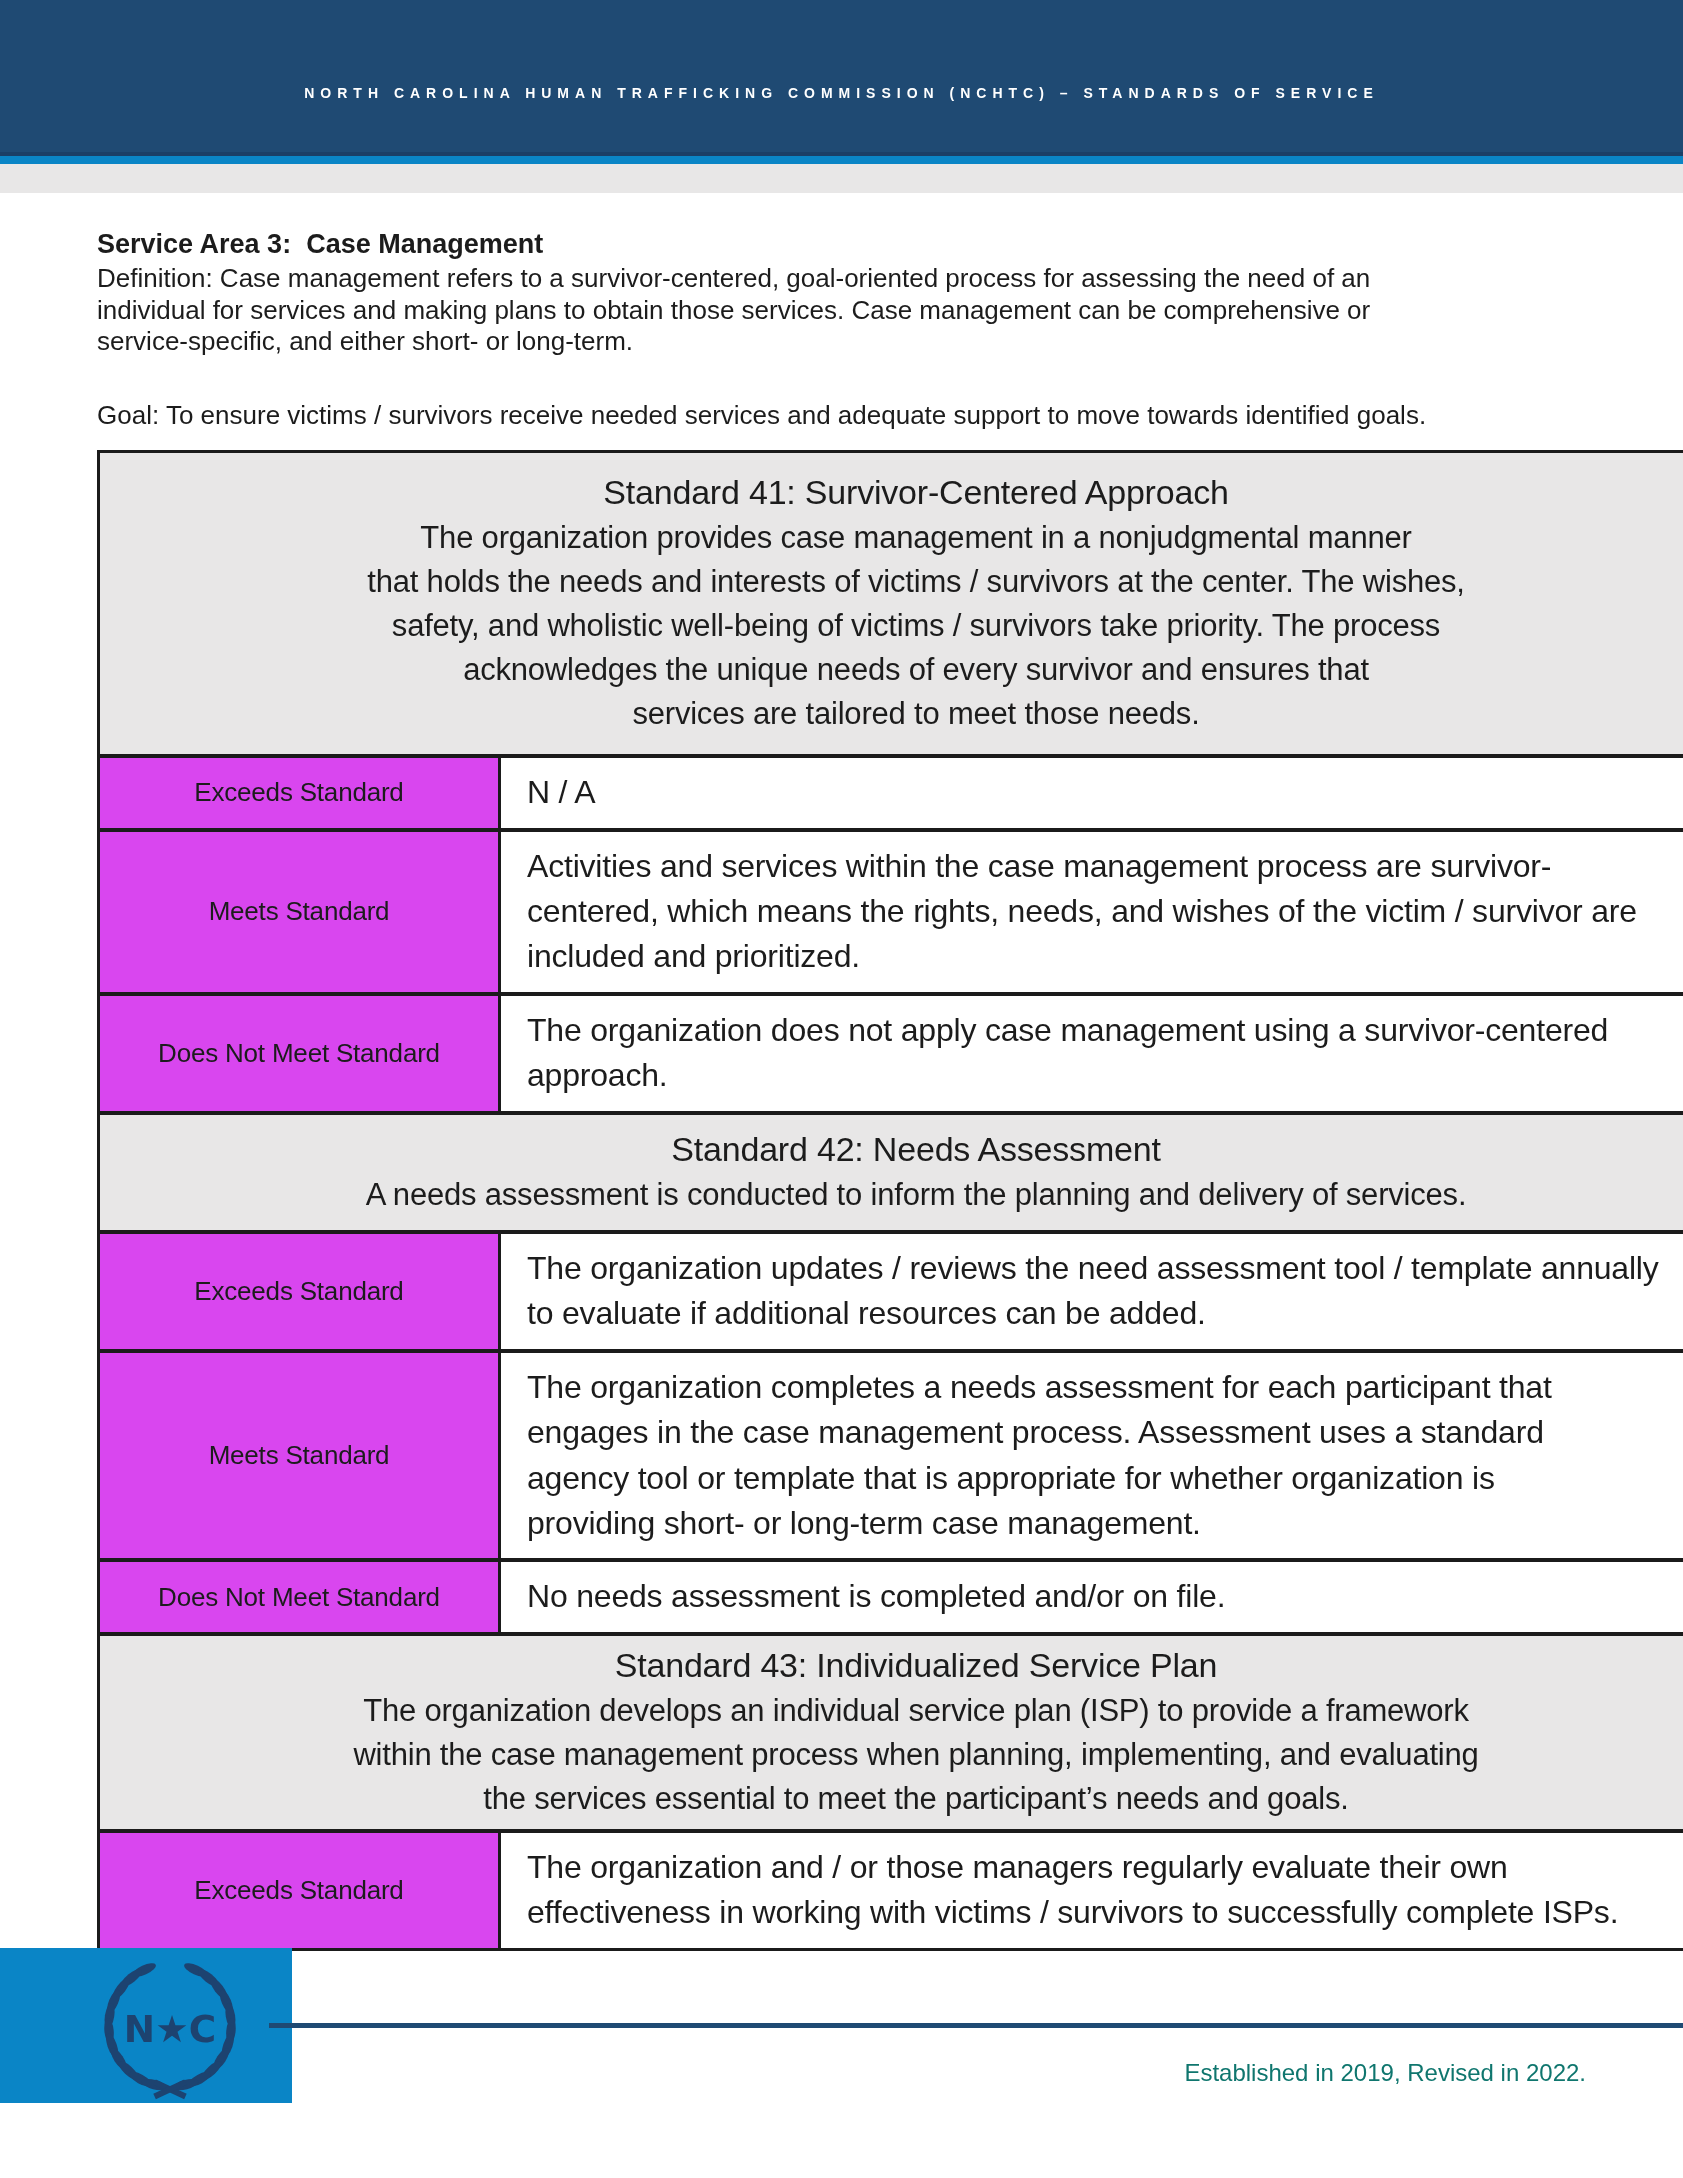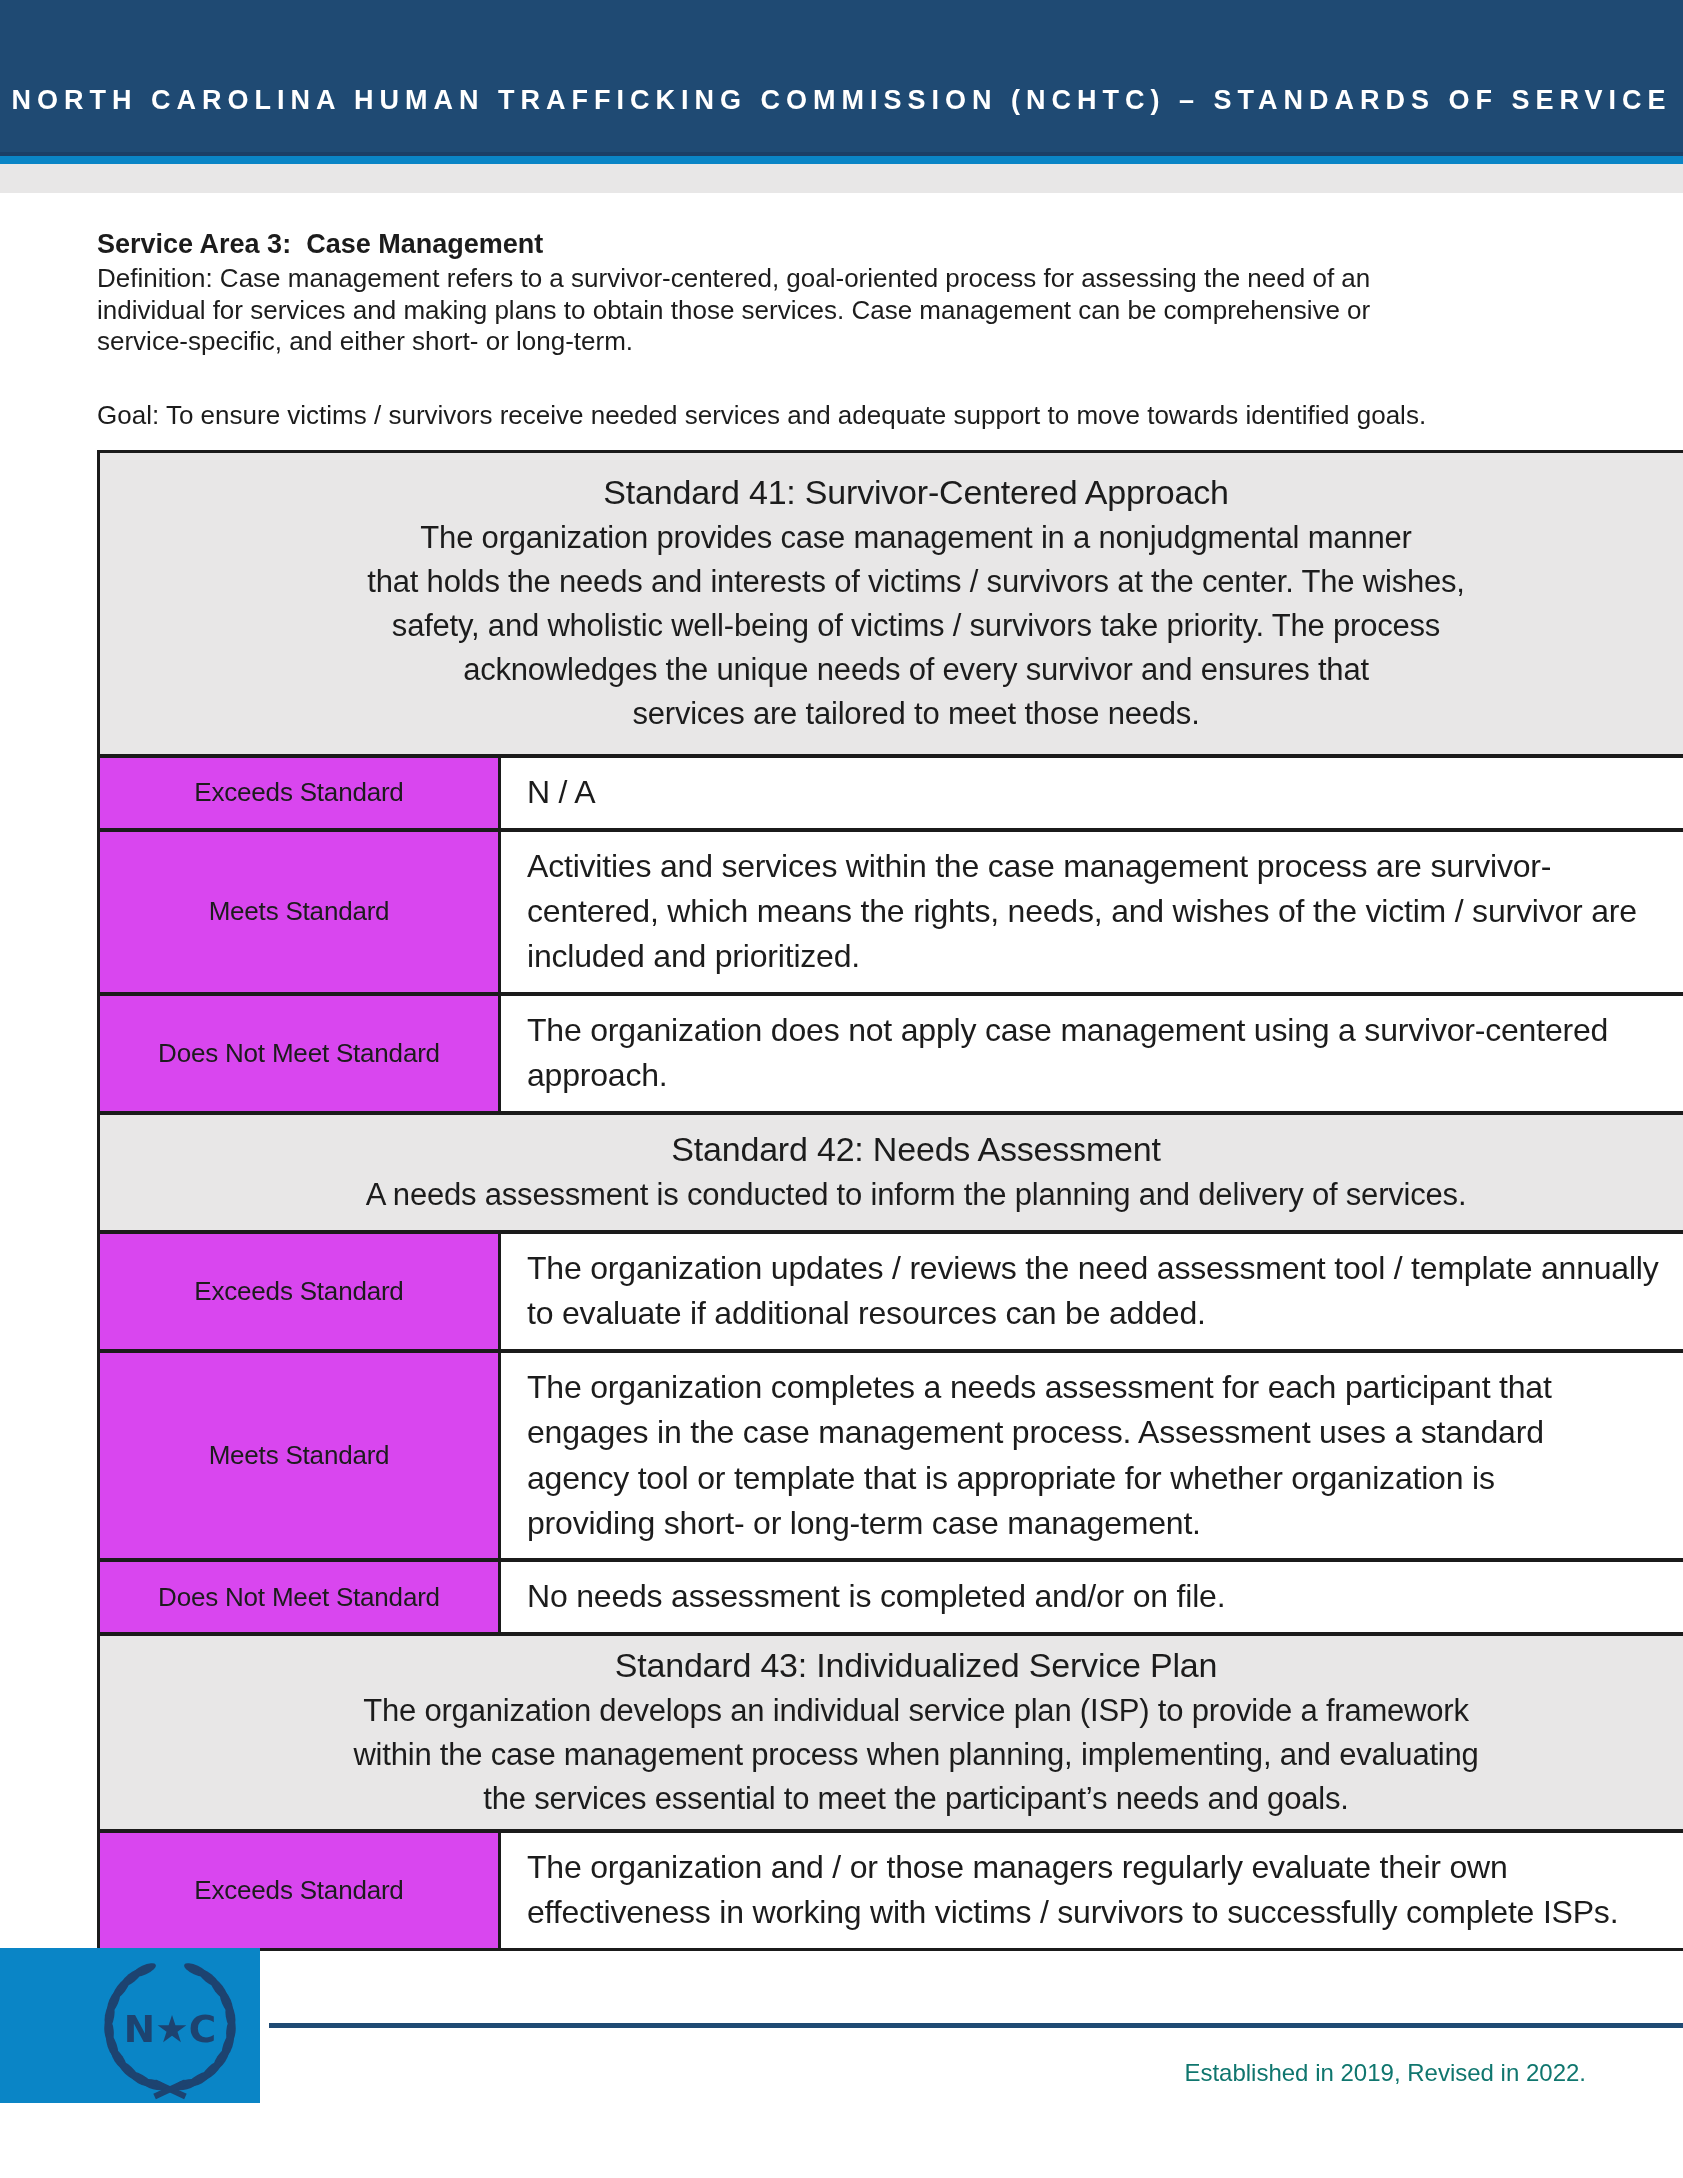--- a/index.html
+++ b/index.html
@@ -14,21 +14,21 @@
   
   .topbar{
     position:absolute;left:0;top:0;width:1683px;height:152px;
     background:#1F4A73;
     border-bottom:4px solid #1B3F66;
   }
   .topbar-title{
     position:absolute;left:0;top:85px;width:100%;
     text-align:center;
     color:#ffffff;
-    font-size:27px;font-weight:bold;
+    font-size:14px;font-weight:bold;
     letter-spacing:6px;
     white-space:nowrap;
   }
   .strip-blue{position:absolute;left:0;top:156px;width:1683px;height:8px;background:#0A85C6;}
   .strip-gray{position:absolute;left:0;top:164px;width:1683px;height:29px;background:#E8E7E7;}
 
   
   .content{position:absolute;left:97px;top:193px;width:1638px;}
   .service-area{
     margin:35px 0 0 0;
@@ -83,21 +83,21 @@
     padding:12px 26px;
     font-size:32px;line-height:1.42;
     box-sizing:border-box;
   }
   .r41a{min-height:59px;} .r41b{min-height:124px;} .r41c{min-height:88px;}
   .r42a{min-height:91px;} .r42b{min-height:160px;} .r42c{min-height:60px;}
   .r43a{min-height:93px;}
 
   
   .logo-square{
-    position:absolute;left:0;top:1948px;width:260px;height:155px;
+    position:absolute;left:0;top:1948px;width:292px;height:155px;
     background:#0A85C6;
   }
   .wreath{position:absolute;left:85px;top:11px;width:170px;height:145px;}
   .footer-line{position:absolute;left:269px;top:2023px;width:1414px;height:5px;background:#1F4A73;}
   .footer-note{
     position:absolute;right:97px;top:2059px;
     font-size:24px;color:#0f766e;
     text-align:right;
   }
 </style>

